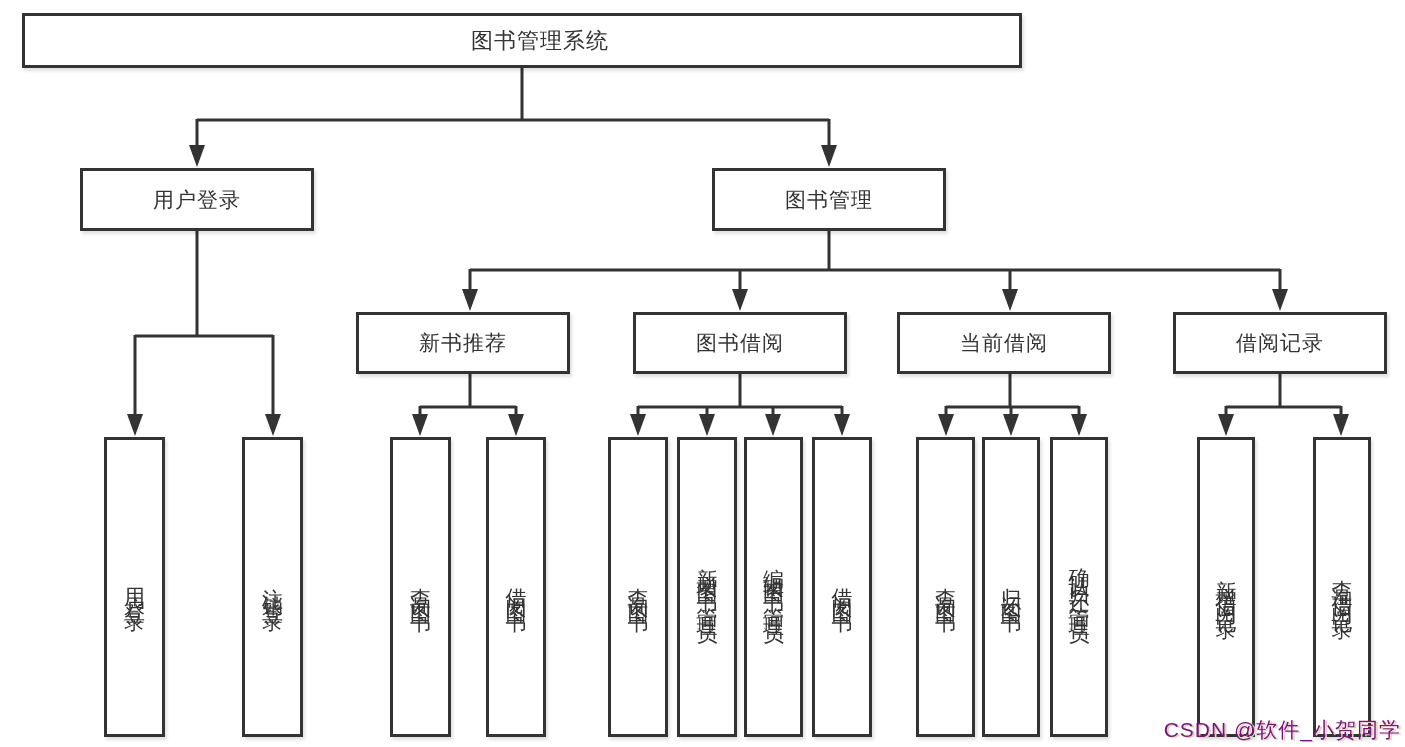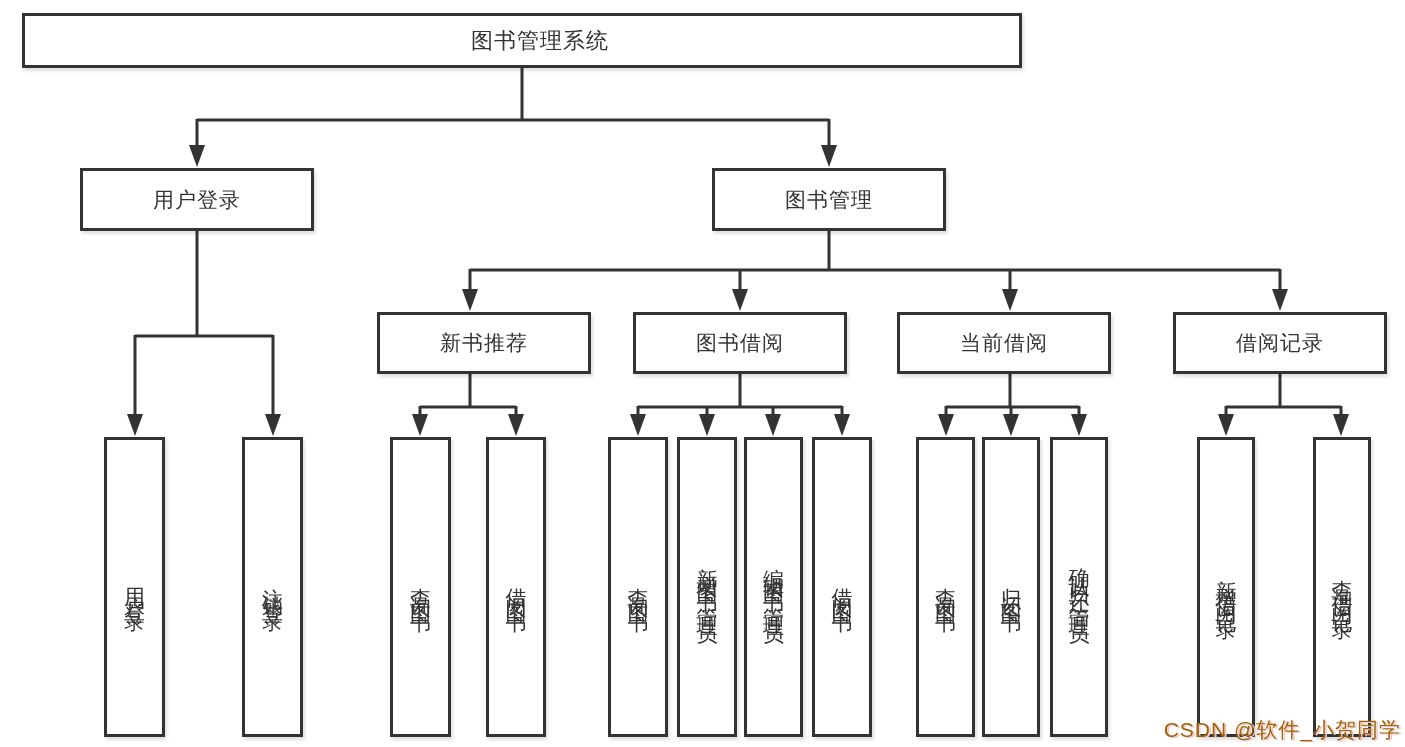--- a/index.html
+++ b/index.html
@@ -39,21 +39,21 @@
     font-size: 21px;
     letter-spacing: 8px;
     color: #333333;
     white-space: nowrap;
   }
   .watermark {
     position: absolute;
     right: 4px;
     bottom: 3px;
     font-size: 21px;
-    color: #a16207;
+    color: #701a75;
     text-shadow: 2px 1px 0 #f2c6ca;
     letter-spacing: 1px;
     z-index: 5;
     white-space: nowrap;
   }
 </style>
 </head>
 <body>
 
 <div class="canvas">
@@ -95,21 +95,21 @@
     <span>图书管理系统</span>
   </div>
 
   <div class="box lv2 hbox" style="left:80px;">
     <span>用户登录</span>
   </div>
   <div class="box lv2 hbox" style="left:712px;">
     <span>图书管理</span>
   </div>
 
-  <div class="box lv3 hbox" style="left:377px;justify-content:center;">
+  <div class="box lv3 hbox" style="left:356px;justify-content:center;">
     <span>新书推荐</span>
   </div>
   <div class="box lv3 hbox" style="left:633px;">
     <span>图书借阅</span>
   </div>
   <div class="box lv3 hbox" style="left:897px;">
     <span>当前借阅</span>
   </div>
   <div class="box lv3 hbox" style="left:1173px;">
     <span>借阅记录</span>

